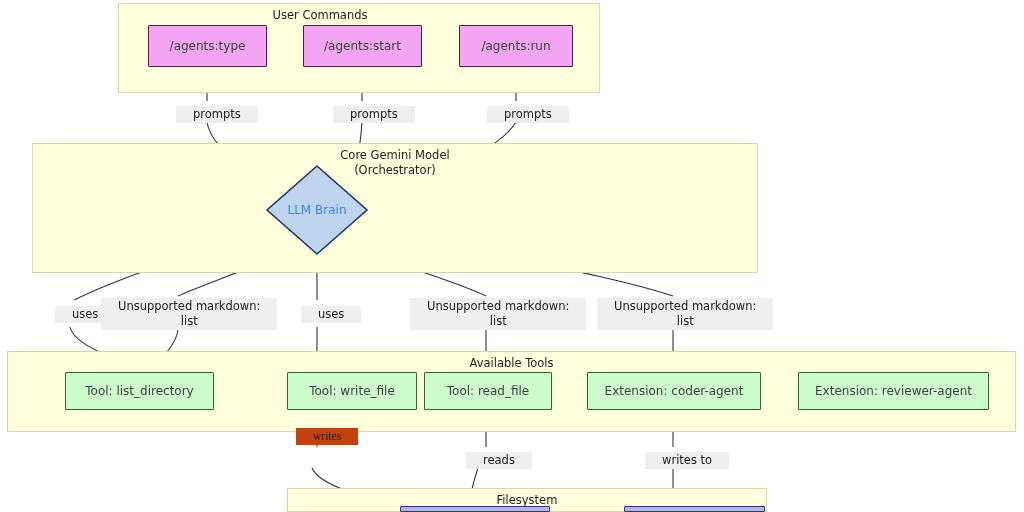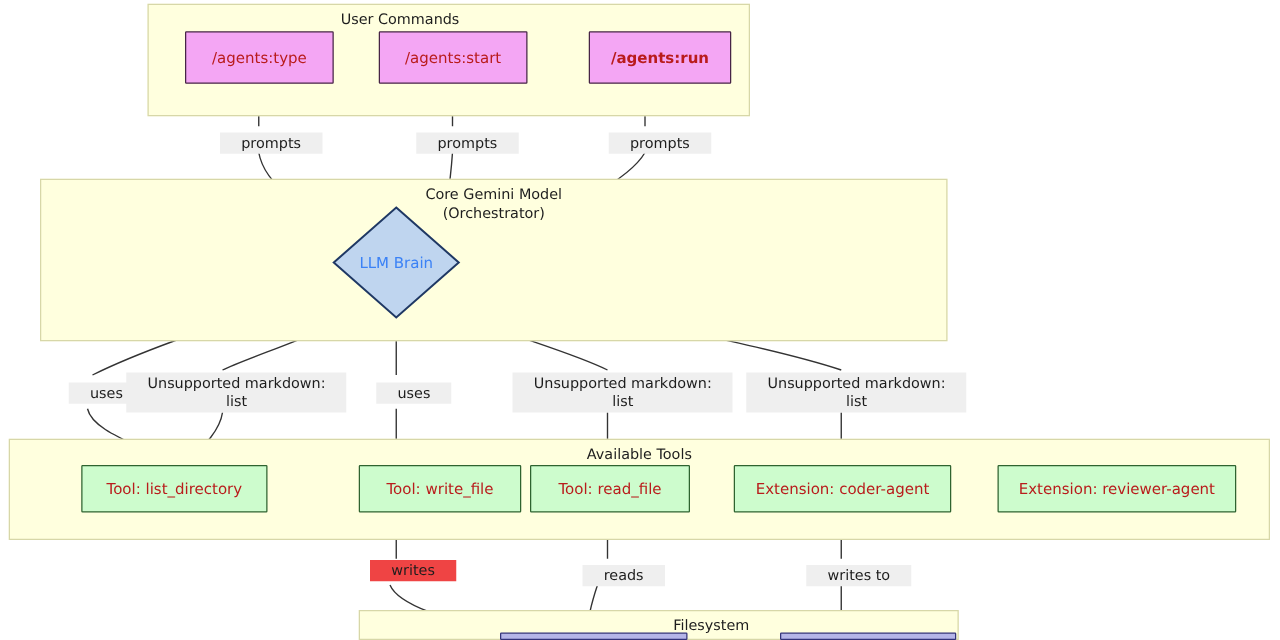--- a/index.html
+++ b/index.html
@@ -8,21 +8,21 @@
   #stage{position:relative;width:1024px;height:512px;background:#ffffff;}
   svg#wires{position:absolute;left:0;top:0;width:1024px;height:512px;}
 
   .subgraph{position:absolute;box-sizing:border-box;
             background:#ffffde;border:1px solid #d7d7a8;}
   .sg-title{position:absolute;left:0;right:0;text-align:center;
             font-size:11.5px;color:#1d1d1d;line-height:15px;white-space:pre-line;}
 
   .node{position:absolute;box-sizing:border-box;display:flex;
         align-items:center;justify-content:center;text-align:center;
-        font-size:12px;color:#b91c1c;}
+        font-size:12px;color:#404040;}
   .n-pink{background:#f4a6f4;border:1.6px solid #462446;border-radius:1px;}
   .n-green{background:#cdfccd;border:1.6px solid #2f6330;border-radius:1px;}
   .n-purple{background:#b5b5e8;border:1.6px solid #33337a;border-radius:1px;}
 
   .diamond{position:absolute;}
   .diamond .dlabel{position:absolute;left:0;top:0;width:100%;height:100%;
         display:flex;align-items:center;justify-content:center;
         font-size:12px;color:#3b82f6;}
 
   .elabel{position:absolute;background:#efefef;color:#1d1d1d;
@@ -76,29 +76,29 @@
   <div class="sg-title" id="sgt-user-commands" style="left: 118px; width: 404px; top: 8px;">User Commands</div>
 
   <div class="subgraph" id="sg-core-gemini" style="left: 32px; top: 143px; width: 726px; height: 130px; background: rgb(255, 255, 222); border-color: rgb(215, 215, 168);"></div>
   <div class="sg-title" id="sgt-core-gemini" style="left: 32px; width: 726px; top: 148px;">Core Gemini Model
 (Orchestrator)</div>
 
   <div class="subgraph" id="sg-available-tools" style="left: 7px; top: 351px; width: 1009px; height: 81px; background: rgb(255, 255, 222); border-color: rgb(215, 215, 168);"></div>
   <div class="sg-title" id="sgt-available-tools" style="left: 7px; width: 1009px; top: 356px;">Available Tools</div>
 
   <div class="subgraph" id="sg-filesystem" style="left: 287px; top: 488px; width: 480px; height: 24px; background: rgb(255, 255, 222); border-color: rgb(215, 215, 168);"></div>
-  <div class="sg-title" id="sgt-filesystem" style="left: 287px; width: 480px; top: 493px; padding-left: 42px;">Filesystem</div>
+  <div class="sg-title" id="sgt-filesystem" style="left: 287px; width: 480px; top: 493px;">Filesystem</div>
 
   <div class="node n-pink" id="n-cmd-type" style="left: 148px; top: 25px; width: 119px; height: 42px;">
     <span>/agents:type</span>
     </div>
   <div class="node n-pink" id="n-cmd-start" style="left: 303px; top: 25px; width: 119px; height: 42px; text-align: center;">
     <span>/agents:start</span>
     </div>
-  <div class="node n-pink" id="n-cmd-run" style="left: 471px; top: 25px; width: 114px; height: 42px; font-weight: bold;">
+  <div class="node n-pink" id="n-cmd-run" style="left: 459px; top: 25px; width: 114px; height: 42px;">
     <span>/agents:run</span>
     </div>
 
   <div class="node n-green" id="n-tool-list" style="left: 65px; top: 372px; width: 149px; height: 38px;">
     <span>Tool: list_directory</span>
     </div>
   <div class="node n-green" id="n-tool-write" style="left: 249px; top: 372px; width: 130px; height: 38px; margin-left: 38px;">
     <span>Tool: write_file</span>
     </div>
   <div class="node n-green" id="n-tool-read" style="left: 424px; top: 372px; width: 128px; height: 38px; text-align: center;">
@@ -125,17 +125,17 @@
   <div class="elabel" id="el-1" style="left: 333px; top: 106px; background: rgb(239, 239, 239);">prompts</div>
   <div class="elabel" id="el-2" style="left: 487px; top: 106px; background: rgb(239, 239, 239);">prompts</div>
   <div class="elabel" id="el-3" style="left: 55px; top: 306px; background: rgb(239, 239, 239);">uses</div>
   <div class="elabel" id="el-4" style="left: 101px; top: 298px; background: rgb(239, 239, 239);">Unsupported markdown:
 list</div>
   <div class="elabel" id="el-5" style="left: 301px; top: 306px; background: rgb(239, 239, 239);">uses</div>
   <div class="elabel" id="el-6" style="left: 410px; top: 298px; background: rgb(239, 239, 239);">Unsupported markdown:
 list</div>
   <div class="elabel" id="el-7" style="left: 597px; top: 298px; background: rgb(239, 239, 239);">Unsupported markdown:
 list</div>
-  <div class="elabel" id="el-8" style="left: 296px; top: 448px; background: #ef4444;">writes</div>
+  <div class="elabel" id="el-8" style="left: 296px; top: 428px; background: #c2410c; font-family: Liberation Serif, serif;">writes</div>
   <div class="elabel" id="el-9" style="left: 466px; top: 452px; background: rgb(239, 239, 239);">reads</div>
   <div class="elabel" id="el-10" style="left: 645px; top: 452px; background: rgb(239, 239, 239);">writes to</div>
 
 </div>
 
 </body></html>

